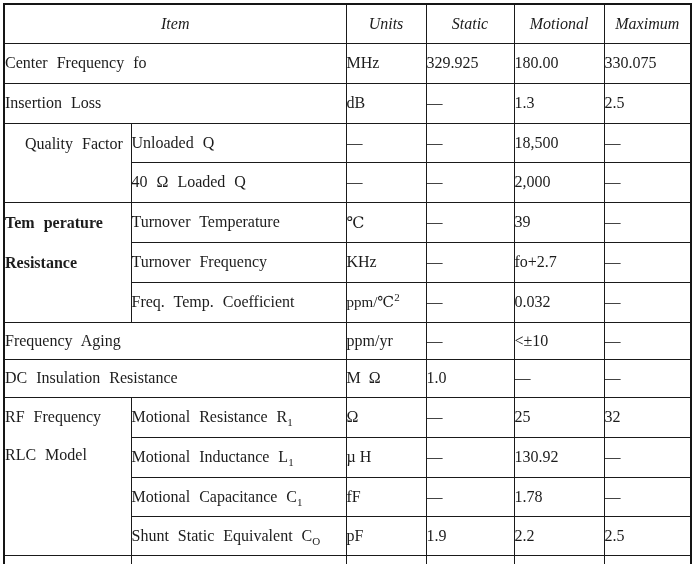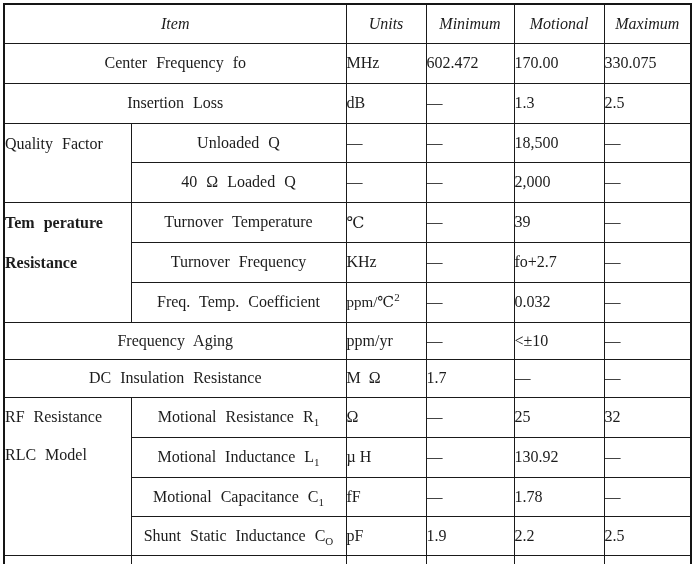--- a/index.html
+++ b/index.html
@@ -32,36 +32,36 @@
     overflow: hidden;
     white-space: nowrap;
     background: #ffffff;
   }
   .spec th {
     text-align: center;
     word-spacing: 2px;
     font-style: italic;
   }
   .item {
-    text-align: center;
+    text-align: left;
     padding-left: 8px;
     word-spacing: 5px;
   }
   .c {
   }
   .units-small {
     font-size: 15px;
   }
   .group {
     vertical-align: top;
     text-align: left;
     padding-left: 7px;
     word-spacing: 5px;
   }
-  .gline-39 { line-height: 39px; }
+  .gline-39 { line-height: 39px; padding-left: 20px; }
   .gline-40 { line-height: 40px; font-weight: bold; }
   .gline-38 { line-height: 38px; }
   .pad-top-46 { padding-top: 46px; }
   sub {
     font-size: 11px;
     line-height: 0;
   }
   sup {
     font-size: 11px;
     line-height: 0;
@@ -79,30 +79,30 @@
       <col style="width:80px">
       <col style="width:88px">
       <col style="width:90px">
       <col style="width:87px">
     </colgroup>
 
     <tbody>
         <tr style="height:39px">
       <th colspan="2">Item</th>
       <th>Units</th>
-      <th>Minimum</th>
+      <th>Static</th>
       <th>Motional</th>
       <th>Maximum</th>
     </tr>
 
     <tr style="height:40px">
       <td colspan="2" class="item">Center Frequency fo</td>
       <td class="c">MHz</td>
-      <td class="c">602.472</td>
-      <td class="c">170.00</td>
+      <td class="c">329.925</td>
+      <td class="c">180.00</td>
       <td class="c">330.075</td>
     </tr>
 
     <tr style="height:40px">
       <td colspan="2" class="item">Insertion Loss</td>
       <td class="c">dB</td>
       <td class="c">—</td>
       <td class="c">1.3</td>
       <td class="c">2.5</td>
     </tr>
@@ -158,28 +158,28 @@
       <td colspan="2" class="item">Frequency Aging</td>
       <td class="c">ppm/yr</td>
       <td class="c">—</td>
       <td class="c">&lt;±10</td>
       <td class="c">—</td>
     </tr>
 
     <tr style="height:38px">
       <td colspan="2" class="item">DC Insulation Resistance</td>
       <td class="c">M&nbsp;&nbsp;Ω</td>
-      <td class="c">1.7</td>
+      <td class="c">1.0</td>
       <td class="c">—</td>
       <td class="c">—</td>
     </tr>
 
     <tr style="height:40px">
       <td rowspan="4" class="group pad-top-46">
-        <div class="gline-38">RF Resistance</div>
+        <div class="gline-38">RF Frequency</div>
         <div class="gline-38">RLC Model</div>
       </td>
       <td class="item"><span>Motional Resistance R</span><sub>1</sub></td>
       <td class="c">Ω</td>
       <td class="c">—</td>
       <td class="c">25</td>
       <td class="c">32</td>
     </tr>
 
     <tr style="height:40px">
@@ -192,21 +192,21 @@
 
     <tr style="height:39px">
       <td class="item"><span>Motional Capacitance C</span><sub>1</sub></td>
       <td class="c">fF</td>
       <td class="c">—</td>
       <td class="c">1.78</td>
       <td class="c">—</td>
     </tr>
 
     <tr style="height:39px">
-      <td class="item"><span>Shunt Static Inductance C</span><sub>O</sub></td>
+      <td class="item"><span>Shunt Static Equivalent C</span><sub>O</sub></td>
       <td class="c">pF</td>
       <td class="c">1.9</td>
       <td class="c">2.2</td>
       <td class="c">2.5</td>
     </tr>
 
     <tr style="height:14px">
       <td></td>
       <td></td>
       <td></td>

